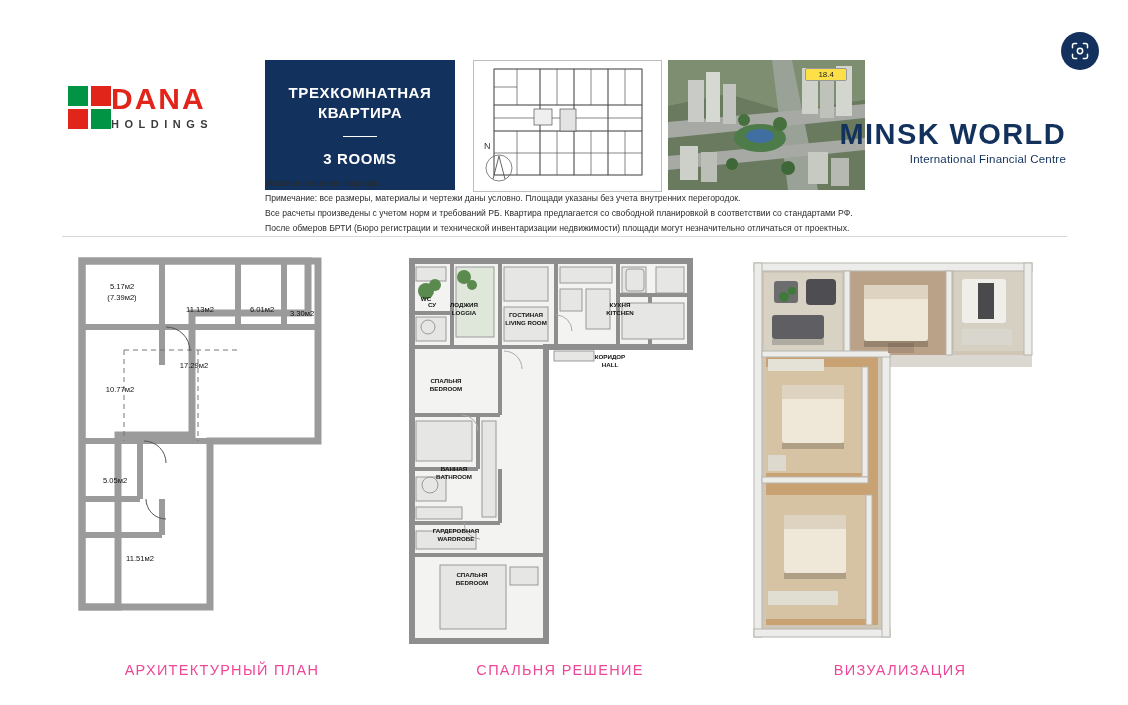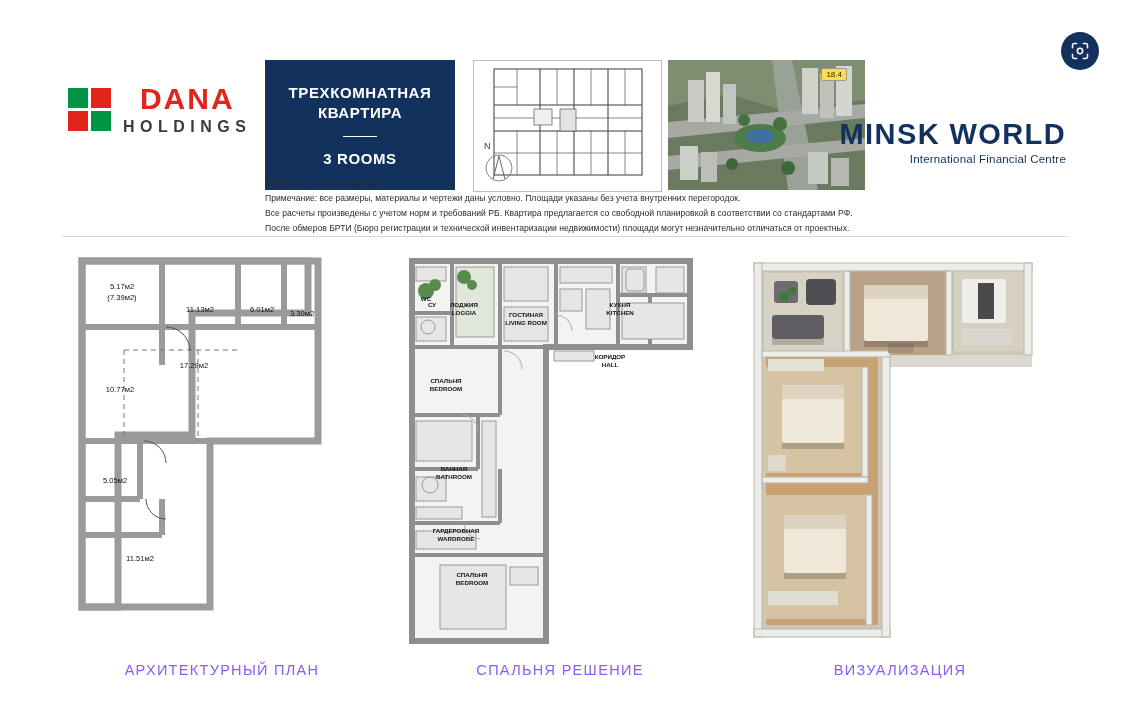--- a/index.html
+++ b/index.html
@@ -25,41 +25,39 @@
     height: 140px;
   }
 
   
   .dana-logo {
     position: absolute;
     left: 68px;
     top: 56px;
     display: flex;
     align-items: center;
-    gap: 12px;
-    text-align: center;
   }
   .dana-squares {
     display: grid;
     grid-template-columns: 20px 20px;
     grid-template-rows: 20px 20px;
     gap: 3px;
   }
   .sq-red { background: #e1251b; }
   .sq-green { background: #009444; }
   .dana-words { line-height: 1; }
   .dana-name {
     font-size: 30px;
     font-weight: bold;
     letter-spacing: 2px;
     color: #e1251b;
     font-family: "Liberation Sans", sans-serif;
   }
   .dana-sub {
-    font-size: 16px;
+    font-size: 11px;
     font-weight: bold;
     letter-spacing: 5.5px;
     color: #3b3b3b;
     margin-top: 5px;
   }
 
   
   .title-box {
     position: absolute;
     left: 265px;
@@ -129,21 +127,21 @@
     overflow: hidden;
     background: #5e7a52;
   }
   .aerial-badge {
     position: absolute;
     right: 18px;
     top: 8px;
     background: #fde047;
     border: 1px solid #999;
     font-size: 8px;
-    padding: 1px 4px;
+    padding: 1px 12px;
     border-radius: 2px;
     color: #222;
   }
 
   
   .mw-logo {
     position: absolute;
     right: 62px;
     top: 72px;
     text-align: right;
@@ -205,21 +203,21 @@
   }
   .plan-a { left: 70px; width: 300px; height: 390px; text-align: right; }
   .plan-b { left: 404px; width: 300px; height: 390px; }
   .plan-c { left: 740px; width: 300px; height: 390px; }
 
   .caption {
     position: absolute;
     top: 662px;
     font-size: 14.5px;
     letter-spacing: 1.3px;
-    color: #8b5cf6;
+    color: #ec4899;
     text-align: center;
     font-weight: normal;
   }
   .cap-a { left: 62px; width: 320px; }
   .cap-b { left: 400px; width: 320px; }
   .cap-c { left: 740px; width: 320px; }
 </style>
 </head>
 <body>
 

